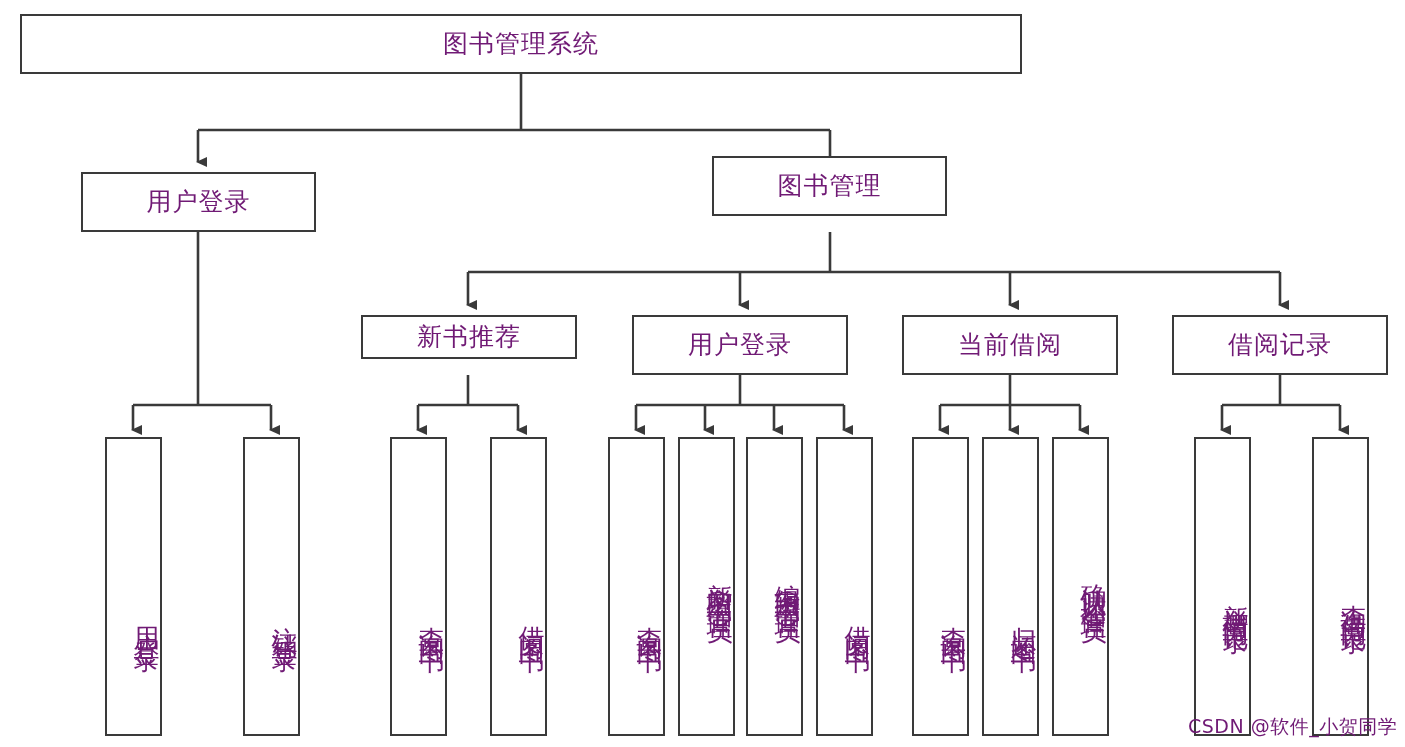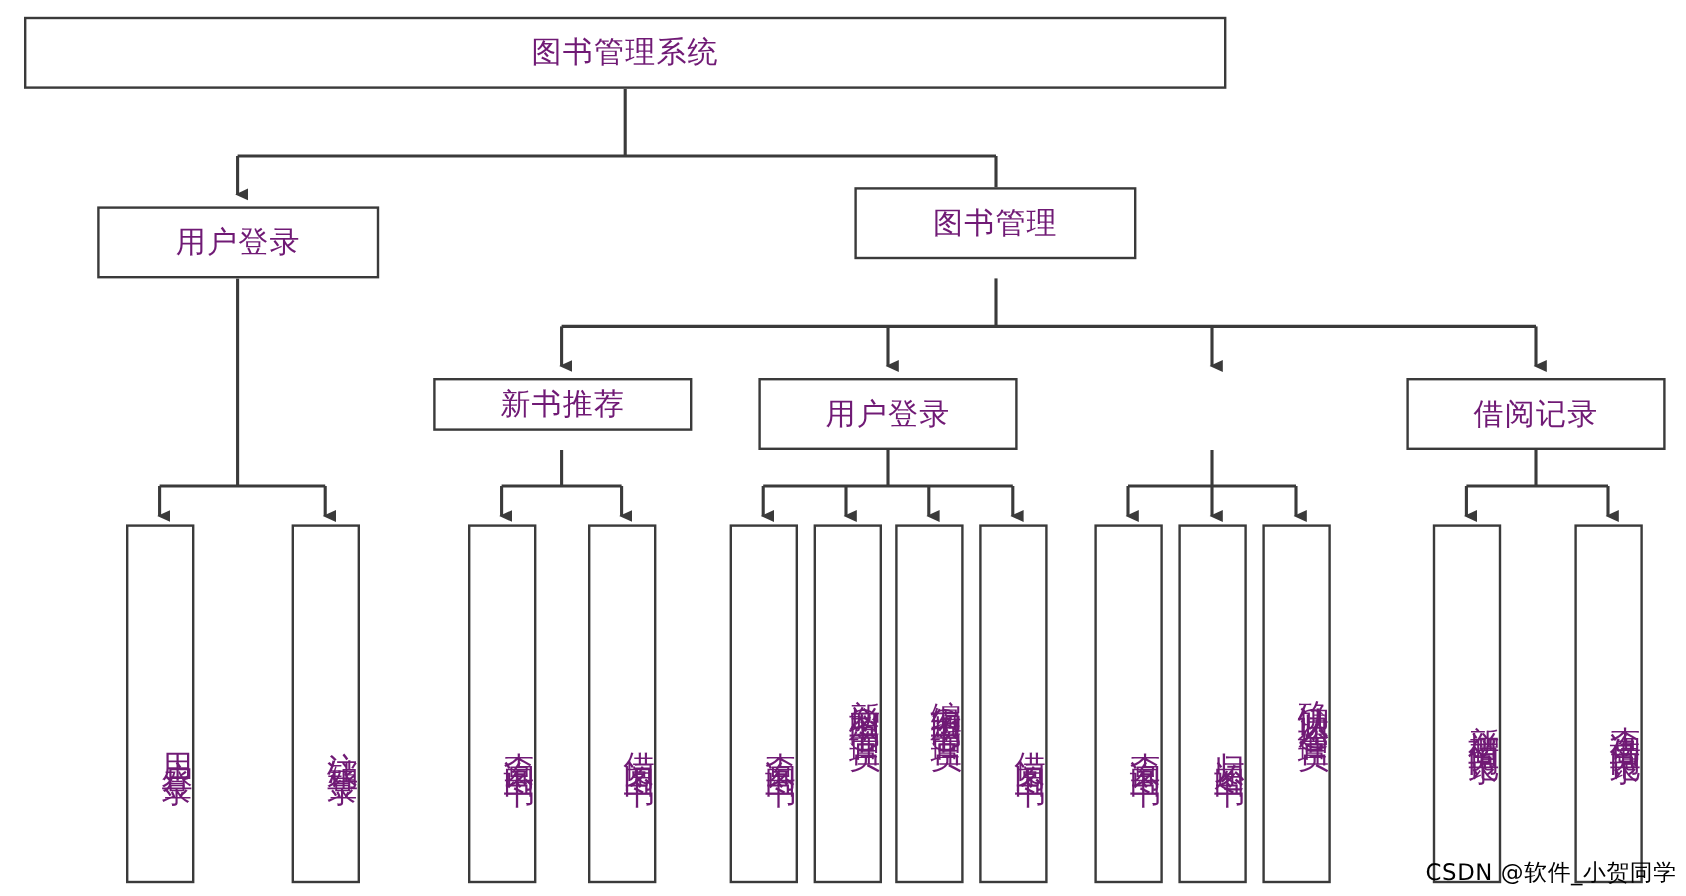--- a/index.html
+++ b/index.html
@@ -56,21 +56,21 @@
     top: 0;
     width: 1405px;
     height: 747px;
     pointer-events: none;
   }
   .watermark {
     position: absolute;
     left: 1188px;
     top: 714px;
     font-size: 19px;
-    color: #000000;
+    color: #701a75;
     white-space: nowrap;
     letter-spacing: 0.5px;
   }
 </style>
 </head>
 <body>
 
 <div id="canvas">
 
   <svg class="edges" viewBox="0 0 1405 747">
@@ -133,20 +133,23 @@
   <div class="node h" style="left:712px; top:156px; width:235px; height:60px;">
     <span>图书管理</span>
   </div>
 
   <div class="node h" style="left:361px; top:315px; width:216px; height:44px;">
     <span>新书推荐</span>
   </div>
   <div class="node h" style="left:632px; top:315px; width:216px; height:60px;">
     <span>用户登录</span>
   </div>
+  <div class="node h" style="left:902px; top:315px; width:216px; height:60px;">
+    <span>当前借阅</span>
+  </div>
   <div class="node h" style="left:1172px; top:315px; width:216px; height:60px;align-items:center;">
     <span>借阅记录</span>
   </div>
 
   <div class="node v" style="left:105px; top:437px; width:57px; height:299px; padding-top:72px;">
     <span class="label-v">用户登录</span>
   </div>
   <div class="node v" style="left:243px; top:437px; width:57px; height:299px; padding-top:72px;">
     <span class="label-v">注销登录</span>
   </div>

